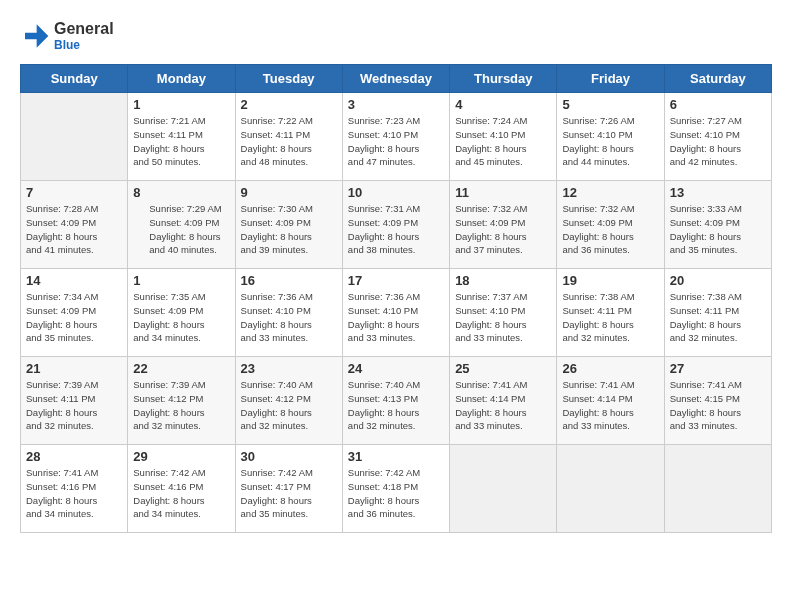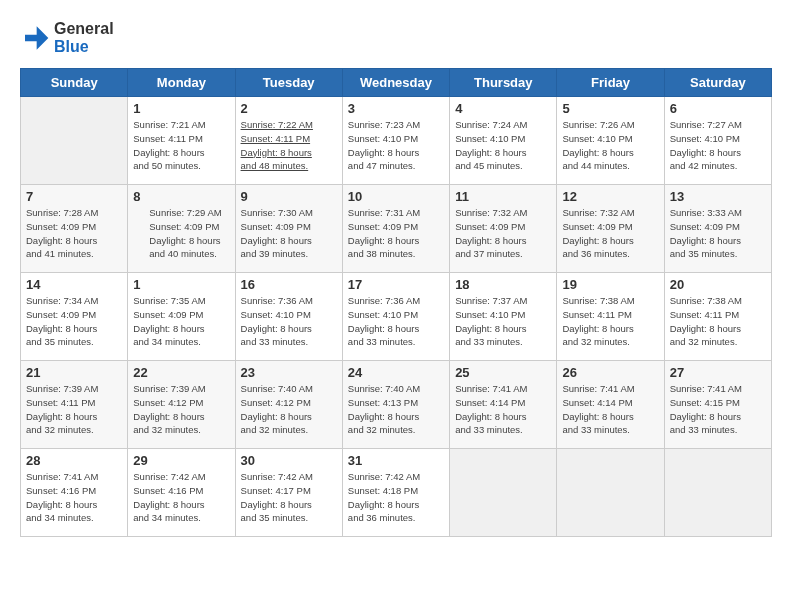--- a/index.html
+++ b/index.html
@@ -87,21 +87,21 @@
 <body>
 
 <div class="container">
   <div class="header-area">
     <div class="logo">
       <svg class="logo-icon" viewBox="0 0 36 36">
         <polygon points="20,4 34,18 20,32 20,22 6,22 6,14 20,14" fill="#1a6abf"></polygon>
       </svg>
       <div>
         <div style="font-size:16px;font-weight:bold;color:#333;">General</div>
-        <div style="font-size:16px;font-weight:bold;color:#1a6abf;">Blue</div>
+        <div style="font-size:12px;font-weight:bold;color:#1a6abf;">Blue</div>
       </div>
     </div>
     <div class="title-area">
       <div class="month-title"></div>
       <div class="subtitle"></div>
     </div>
   </div>
 
   <table class="calendar">
     <thead>
@@ -120,21 +120,21 @@
           <td class="empty-cell"></td>
           <td>
             <div class="day-number">1</div>
             <div class="day-info" style="white-space: pre-line;">Sunrise: 7:21 AM
 Sunset: 4:11 PM
 Daylight: 8 hours
 and 50 minutes.</div>
           </td>
           <td>
             <div class="day-number">2</div>
-            <div class="day-info" style="white-space: pre-line; text-decoration: underline;">Sunrise: 7:22 AM
+            <div class="day-info" style="white-space: pre-line;">Sunrise: 7:22 AM
 Sunset: 4:11 PM
 Daylight: 8 hours
 and 48 minutes.</div>
           </td>
           <td>
             <div class="day-number">3</div>
             <div class="day-info" style="white-space: pre-line;">Sunrise: 7:23 AM
 Sunset: 4:10 PM
 Daylight: 8 hours
 and 47 minutes.</div>

